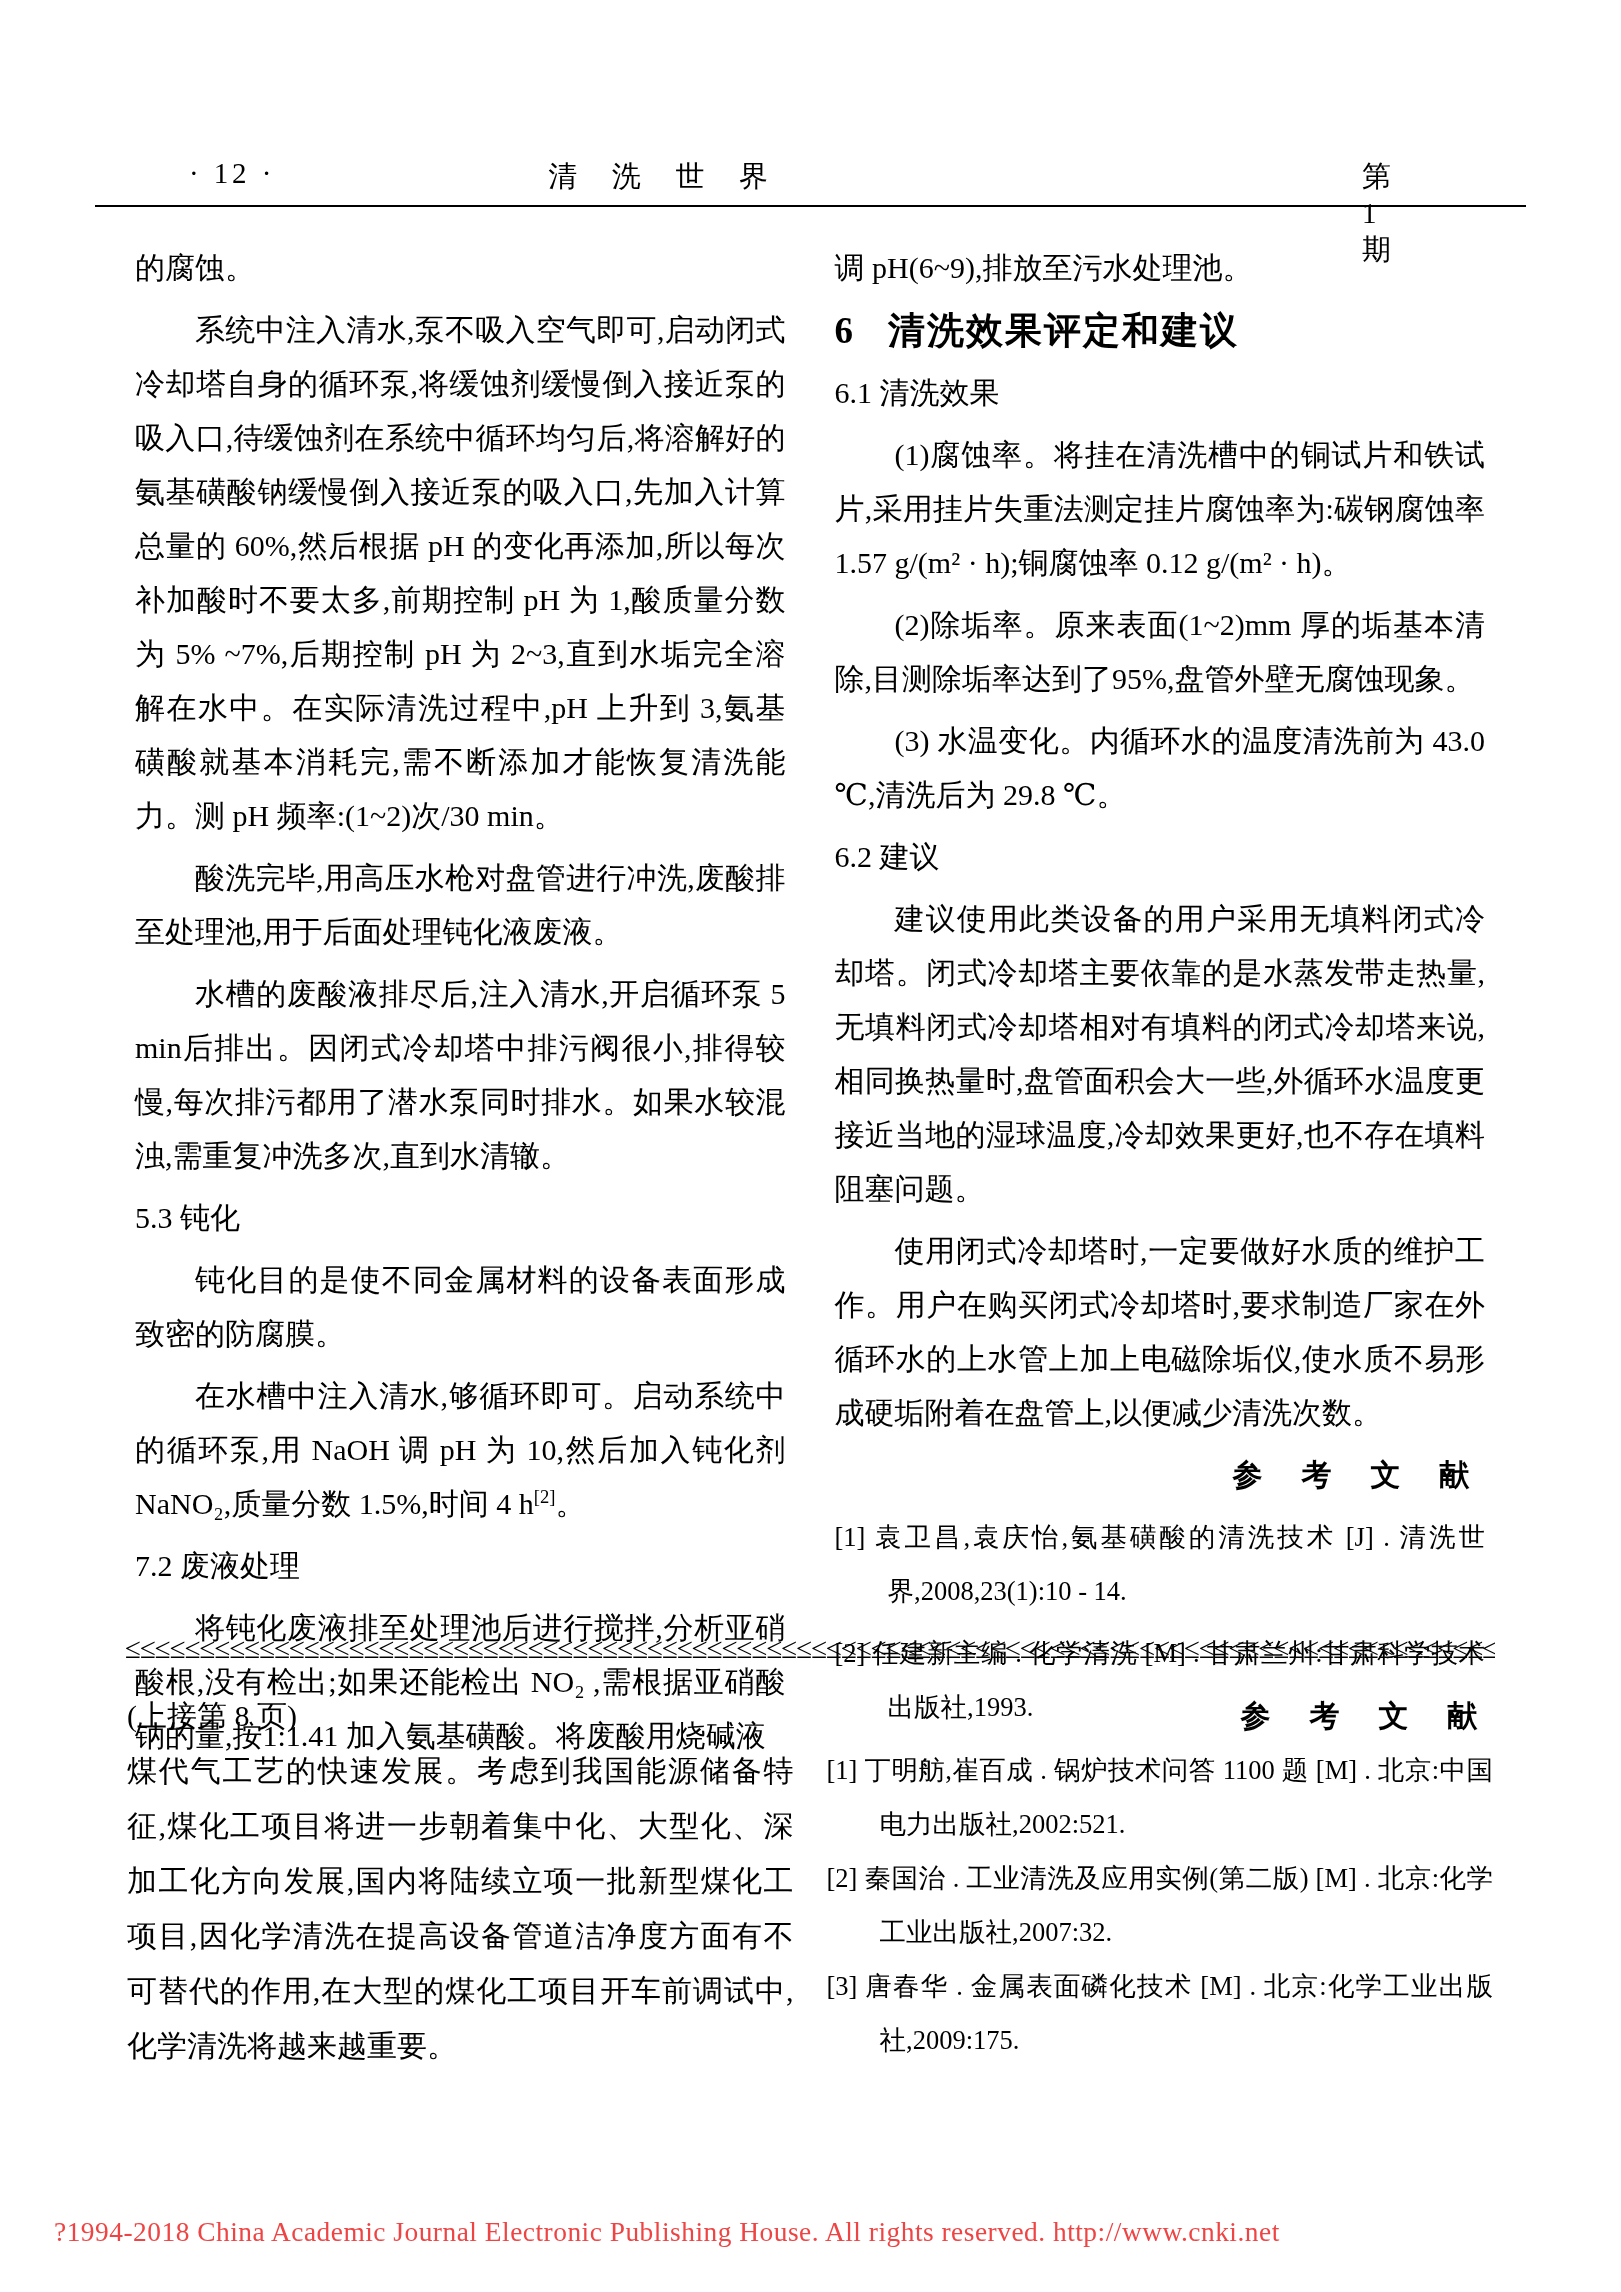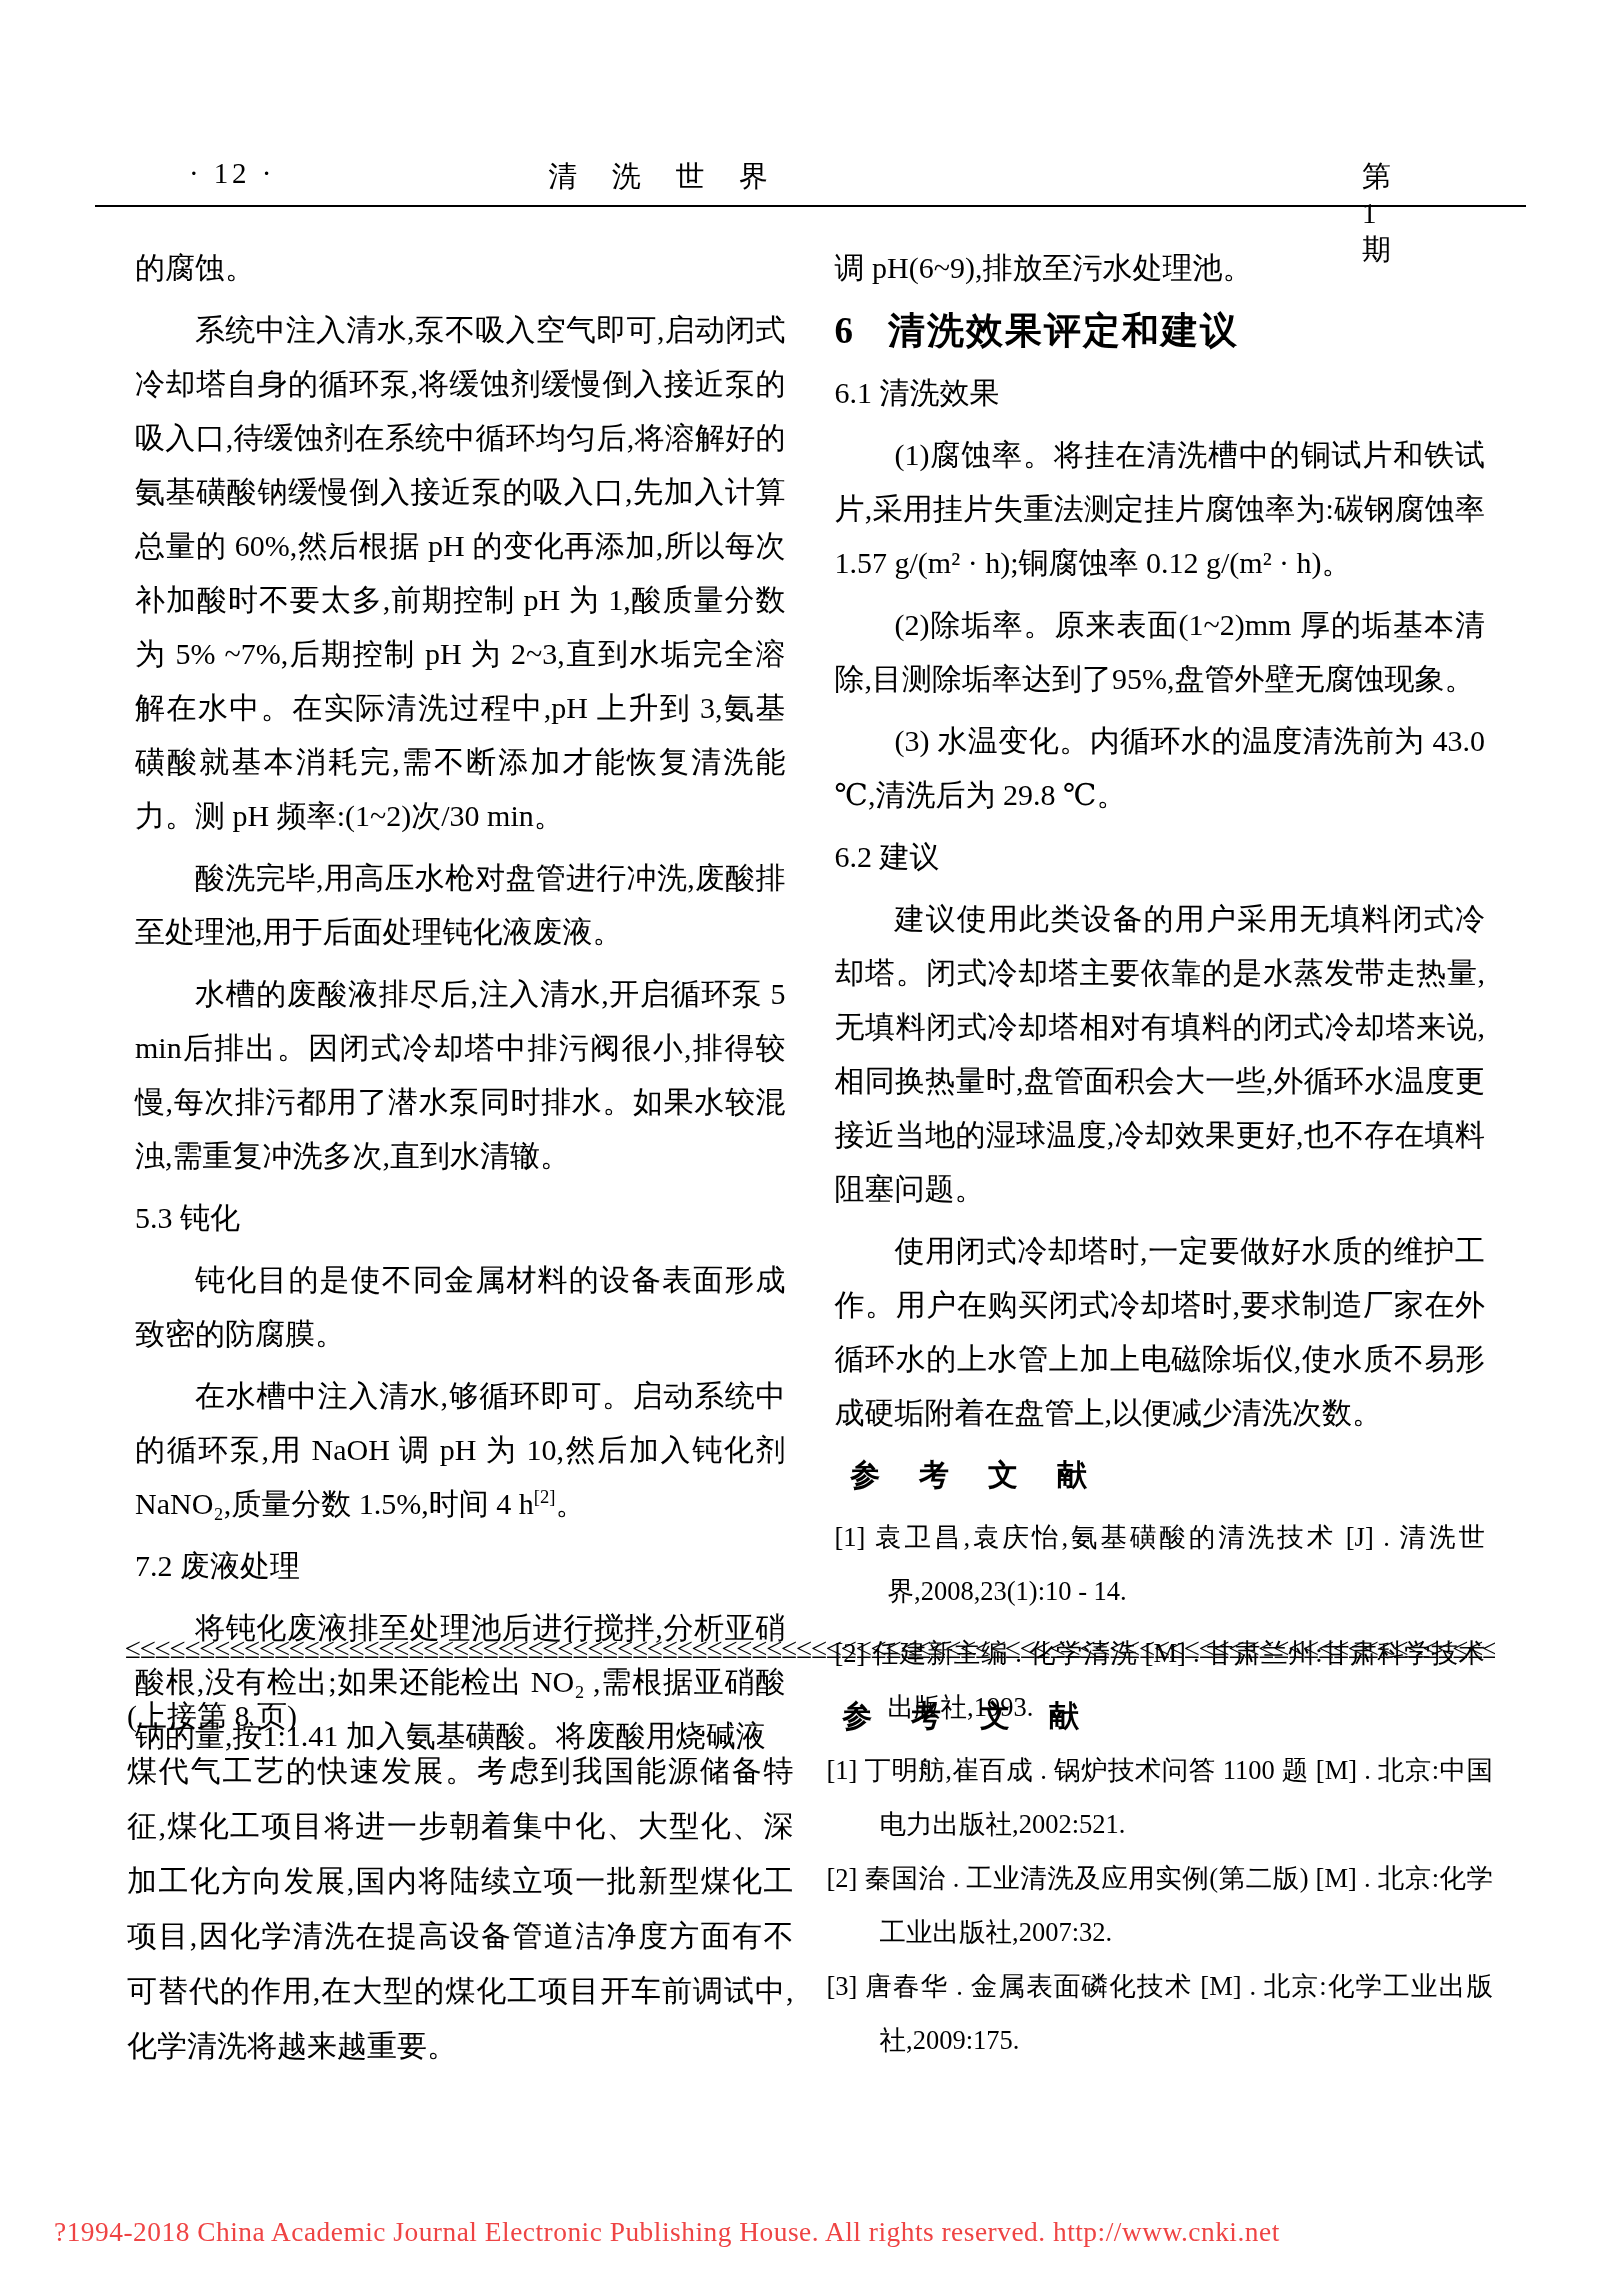--- a/index.html
+++ b/index.html
@@ -20,21 +20,21 @@
   .rule { position: absolute; top: 205px; left: 95px; width: 1431px; height: 2px; background: #000; }
 
   
   .cols { position: absolute; top: 233px; left: 127px; width: 1366px; display: flex; gap: 33px; align-items: flex-start; }
   .col  { width: 667px; font-size: 30px; line-height: 54px; text-align: justify; }
   .col p { margin: 8px; }
   .ind  { text-indent: 2em; }
   .shead { font-weight: normal; margin: 0; }
   .h6 { font-weight: bold; font-size: 37px; line-height: 55px; margin: 29px 0 23.5px 0; text-align: left; letter-spacing: 2px; }
   .h6 .h6num { margin-right: 33px; }
-  .refhead { text-align: left; font-weight: bold; margin: 27.4px 0 17.6px 0; letter-spacing: 15.7px; text-indent: 15.7px; }
+  .refhead { text-align: right; font-weight: bold; margin: 27.4px 0 17.6px 0; letter-spacing: 15.7px; text-indent: 15.7px; }
   .ref { font-size: 26.5px; line-height: 54px; padding-left: 53px; text-indent: -53px; margin: 0; text-align: justify; }
   sup.fnref { font-size: 18.6px; line-height: 0; vertical-align: super; }
 
   
   .divider { position: absolute; top: 1631px; left: 125px; width: 1370px; height: 35px;
              font-size: 29px; line-height: 35px; letter-spacing: -1px;
              white-space: nowrap; overflow: hidden; }
 
   
   .bottom { position: absolute; top: 1688px; left: 127px; width: 1366px; display: flex; gap: 33px; align-items: flex-start; }

